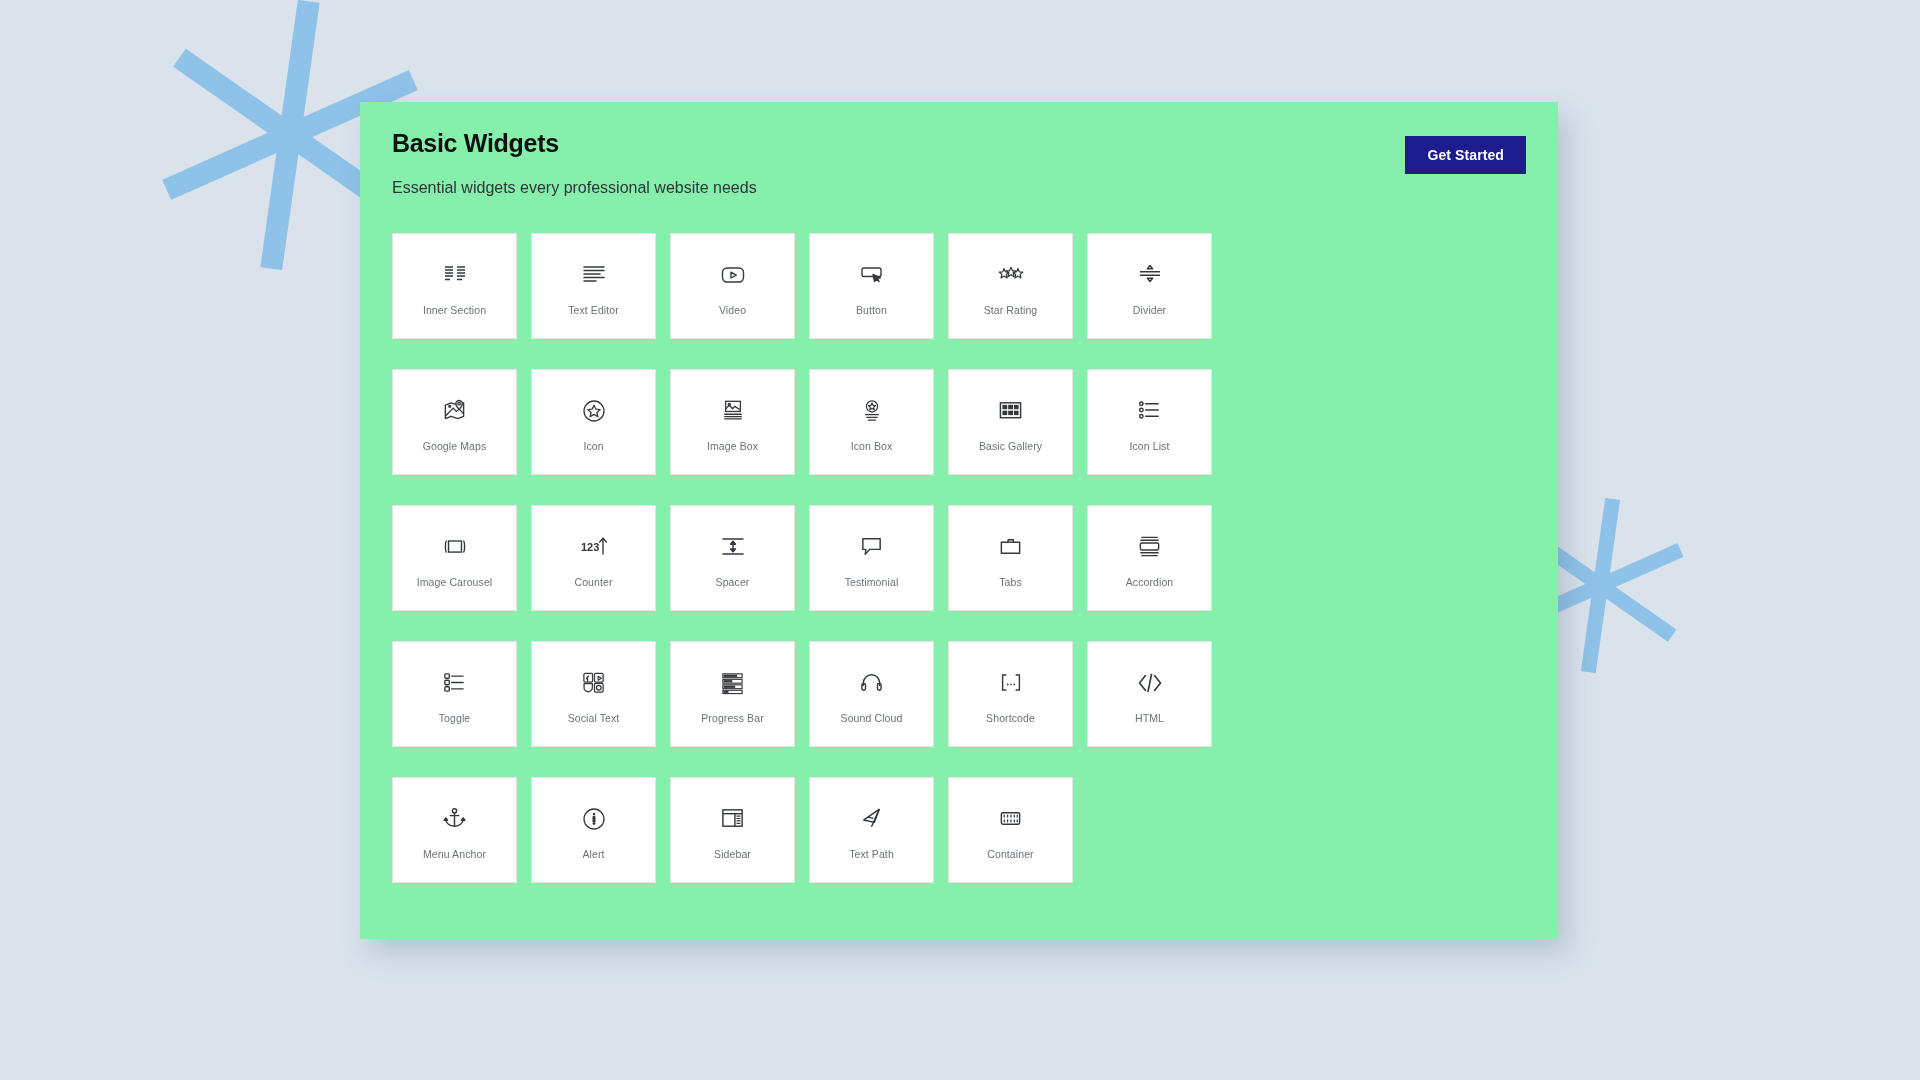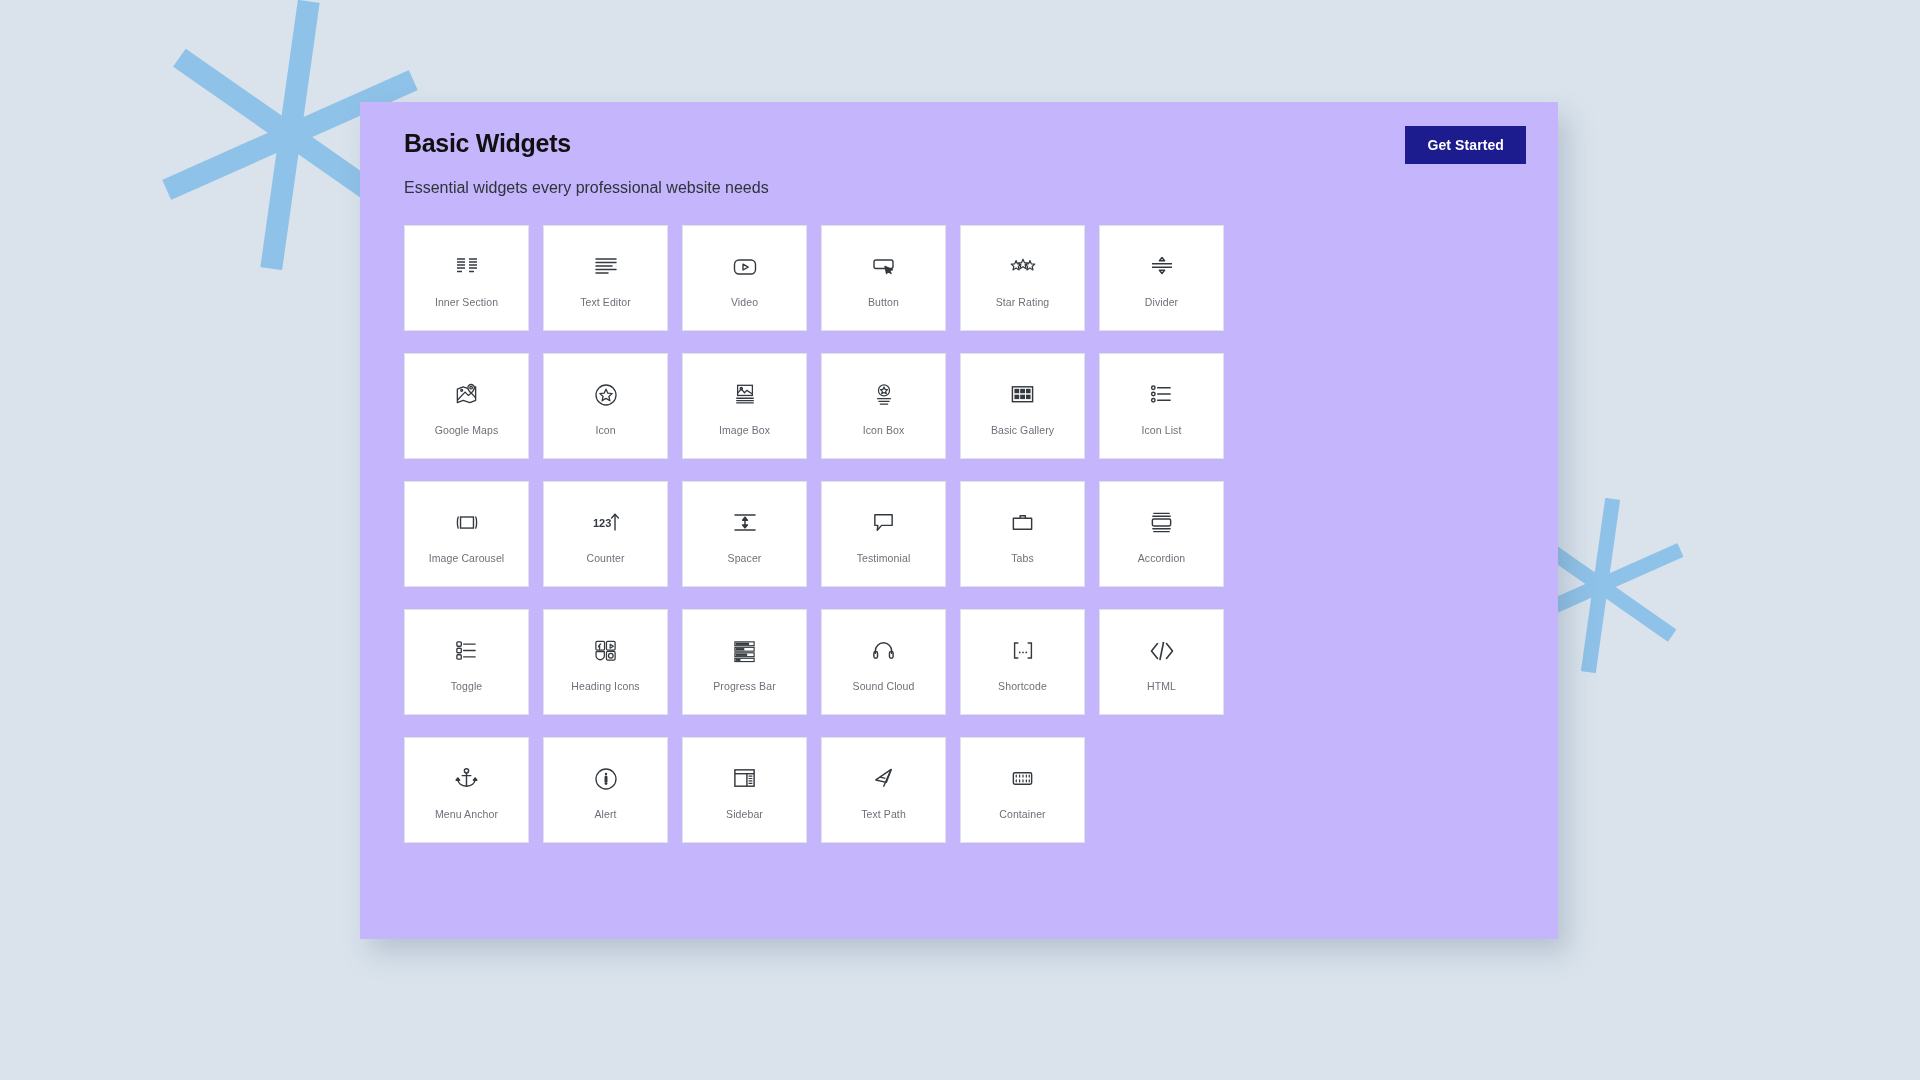--- a/index.html
+++ b/index.html
@@ -36,24 +36,23 @@
   #asterisk-2 .bar { width: 15px; height: 175px; margin-left: -7.5px; margin-top: -87px; }
   #asterisk-2 .b1 { transform: rotate(8deg); }
   #asterisk-2 .b2 { transform: rotate(66deg); }
   #asterisk-2 .b3 { transform: rotate(125deg); }
 
   
   .panel {
     position: absolute;
     left: 360px; top: 102px;
     width: 1198px; height: 837px;
-    background: #c4b5fd;
+    background: #86efac;
     box-shadow: 10px 14px 26px rgba(90,115,140,.28);
     z-index: 2;
-    padding-left: 12px;
   }
 
   .panel-inner { padding: 24px 32px 0 32px; }
 
   
   .panel-head {
     display: flex;
     align-items: flex-start;
     justify-content: space-between;
   }
@@ -65,39 +64,39 @@
     letter-spacing: -0.3px;
     line-height: 1.2;
   }
   .page-subtitle {
     margin-top: 20px;
     font-size: 16px;
     color: #2e3338;
     line-height: 1.3;
   }
   .get-started-btn {
-    margin-top: 0;
+    margin-top: 10px;
     background: #1c1c8f;
     color: #ffffff;
     border: none;
     font-family: "Liberation Sans", sans-serif;
     font-size: 14px;
     font-weight: bold;
     padding: 11px 22px;
     cursor: pointer;
     white-space: nowrap;
     letter-spacing: .1px;
   }
 
   
   .widget-grid {
-    margin-top: 26px;
+    margin-top: 34px;
     display: grid;
     grid-template-columns: repeat(6, 125px);
-    gap: 22px 14px;
+    gap: 30px 14px;
   }
   .widget-card {
     width: 125px;
     height: 106px;
     border: 1px solid #e0e2e5;
     background: #fff;
     display: flex;
     flex-direction: column;
     align-items: center;
     justify-content: center;
@@ -349,21 +348,21 @@
             <svg viewBox="0 0 26 26" width="25" height="25" fill="none" stroke="currentColor" stroke-width="1.3">
     <rect x="3" y="3.5" width="9" height="9" rx="1.3"></rect>
     <path d="M8.6 6.3H7.8c-.6 0-.9.3-.9.9v1h-1v1.2h1v3.1" stroke-width="1.2"></path>
     <rect x="14" y="3.5" width="9" height="9" rx="1.3"></rect>
     <path d="M17.8 6.4l3.4 2.1-3.4 2.1z" stroke-linejoin="round" stroke-width="1.2"></path>
     <path d="M3.2 14.2h8.6v4.4c0 2.6-4.3 4.2-4.3 4.2s-4.3-1.6-4.3-4.2z" stroke-linejoin="round"></path>
     <rect x="14" y="14" width="9" height="9" rx="1.3"></rect>
     <circle cx="18.5" cy="18.5" r="2.4"></circle>
   </svg>
           </div>
-          <div class="widget-label">Heading Icons</div>
+          <div class="widget-label">Social Text</div>
         </div>
         <div class="widget-card">
           <div class="widget-icon">
             <svg viewBox="0 0 26 26" width="25" height="25" fill="none" stroke="currentColor" stroke-width="1.2">
     <rect x="3" y="4" width="20" height="4"></rect>
     <rect x="3.8" y="4.8" width="14" height="2.4" fill="currentColor" stroke="none"></rect>
     <rect x="3" y="9.7" width="20" height="4"></rect>
     <rect x="3.8" y="10.5" width="9" height="2.4" fill="currentColor" stroke="none"></rect>
     <rect x="3" y="15.4" width="20" height="4"></rect>
     <rect x="3.8" y="16.2" width="12" height="2.4" fill="currentColor" stroke="none"></rect>

